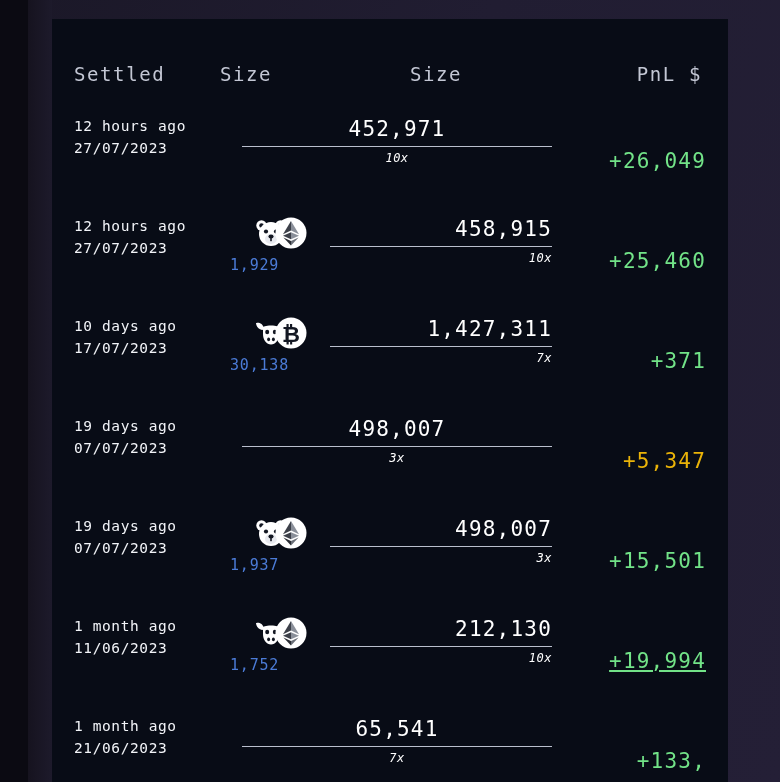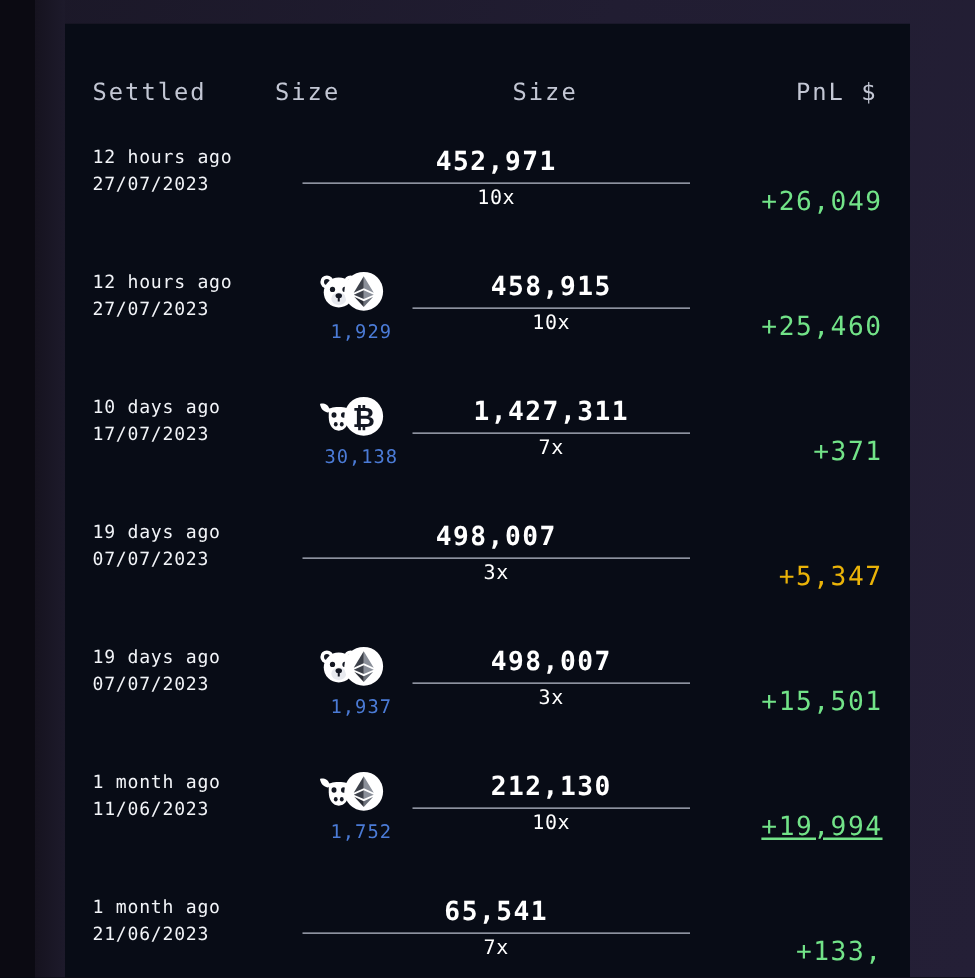--- a/index.html
+++ b/index.html
@@ -66,21 +66,21 @@
     line-height:22px;
     letter-spacing:0.6px;
   }
   .cell-settled .ago  { display:block; white-space:normal; }
   .cell-settled .date { display:block; }
 
   .cell-entry {
     position:absolute;
     left:178px; top:20px;
     width:118px;
-    text-align:center;
+    text-align:left;
   }
   .icons {
     position:relative;
     height:34px;
     width:68px;
     margin:0 auto;
   }
   .icon-animal, .icon-coin {
     position:absolute; top:0;
     width:32px; height:32px;
@@ -101,48 +101,48 @@
     right:176px;
   }
   .size-wrap { text-align:center; }
   .size-val {
     display:block;
     color:#ffffff;
     font-size:21px;
     letter-spacing:1.2px;
     line-height:28px;
     padding-bottom:3px;
-    font-weight:bold;
   }
   .size-rule {
     height:1px;
     background:#b9bfcd;
     width:100%;
   }
   .size-lev {
     display:block;
     color:#ffffff;
-    font-size:16px;
+    font-size:12px;
     line-height:18px;
     letter-spacing:0.5px;
     padding-top:2px;
+    font-style:italic;
   }
 
   .cell-pnl {
     position:absolute;
     right:22px; top:52px;
     color:#72e388;
     font-size:21px;
     letter-spacing:1.2px;
     white-space:nowrap;
   }
 
   
   .size-wide   { width:310px; }
-  .size-narrow { width:222px; }
+  .size-narrow { width:222px;text-align:right; }
 
   
   #watermark {
     position:absolute;
     right:6px; bottom:8px;
     display:flex;
     align-items:center;
     gap:6px;
   }
   #wm-logo {

